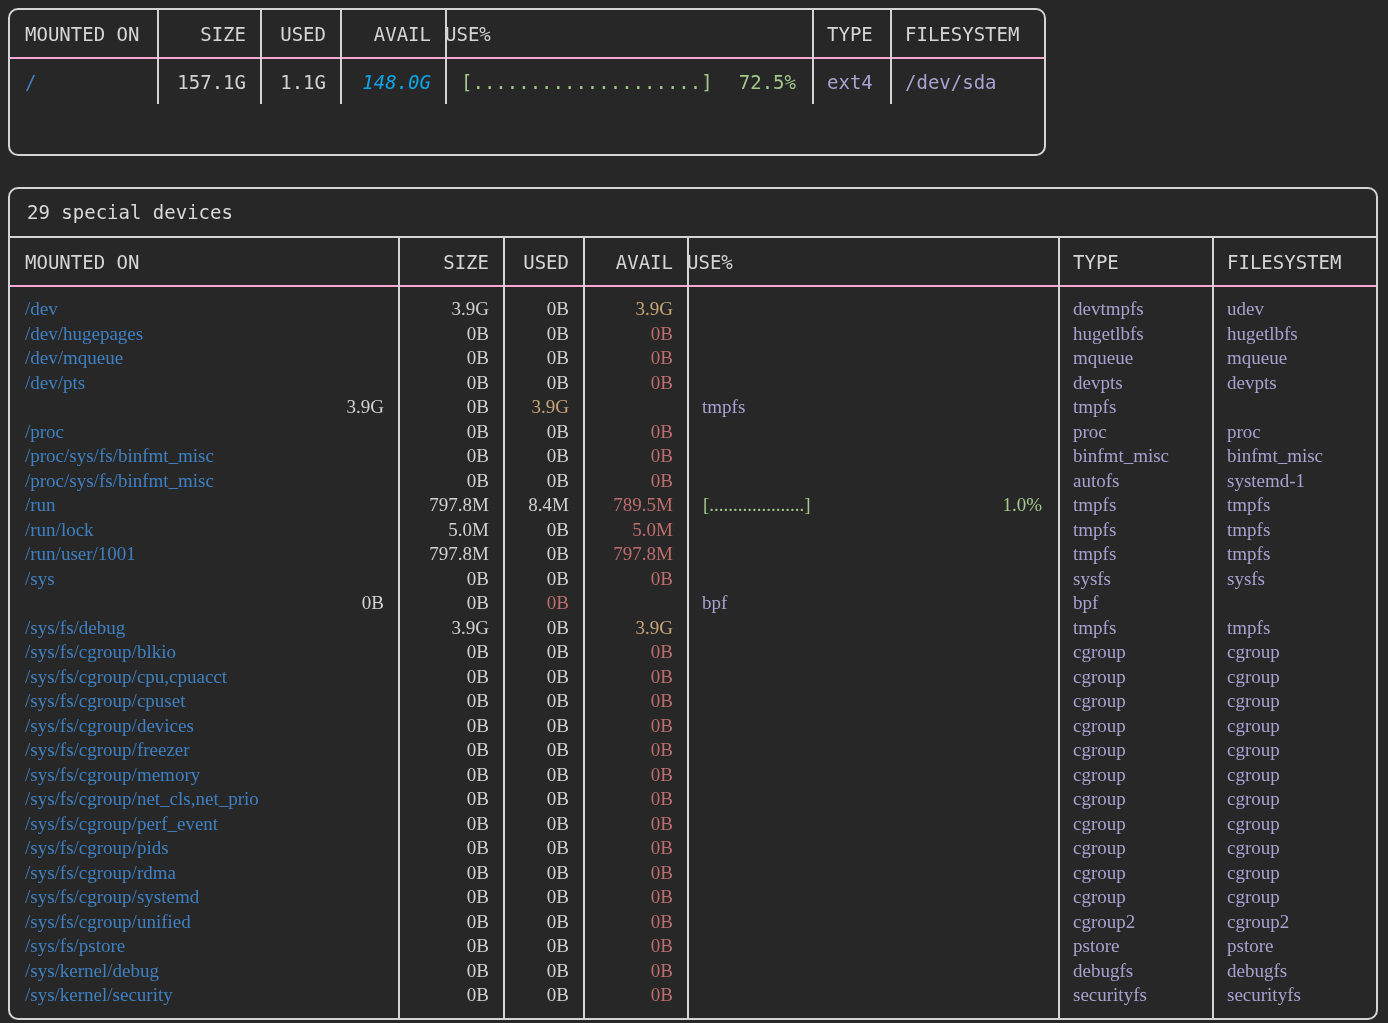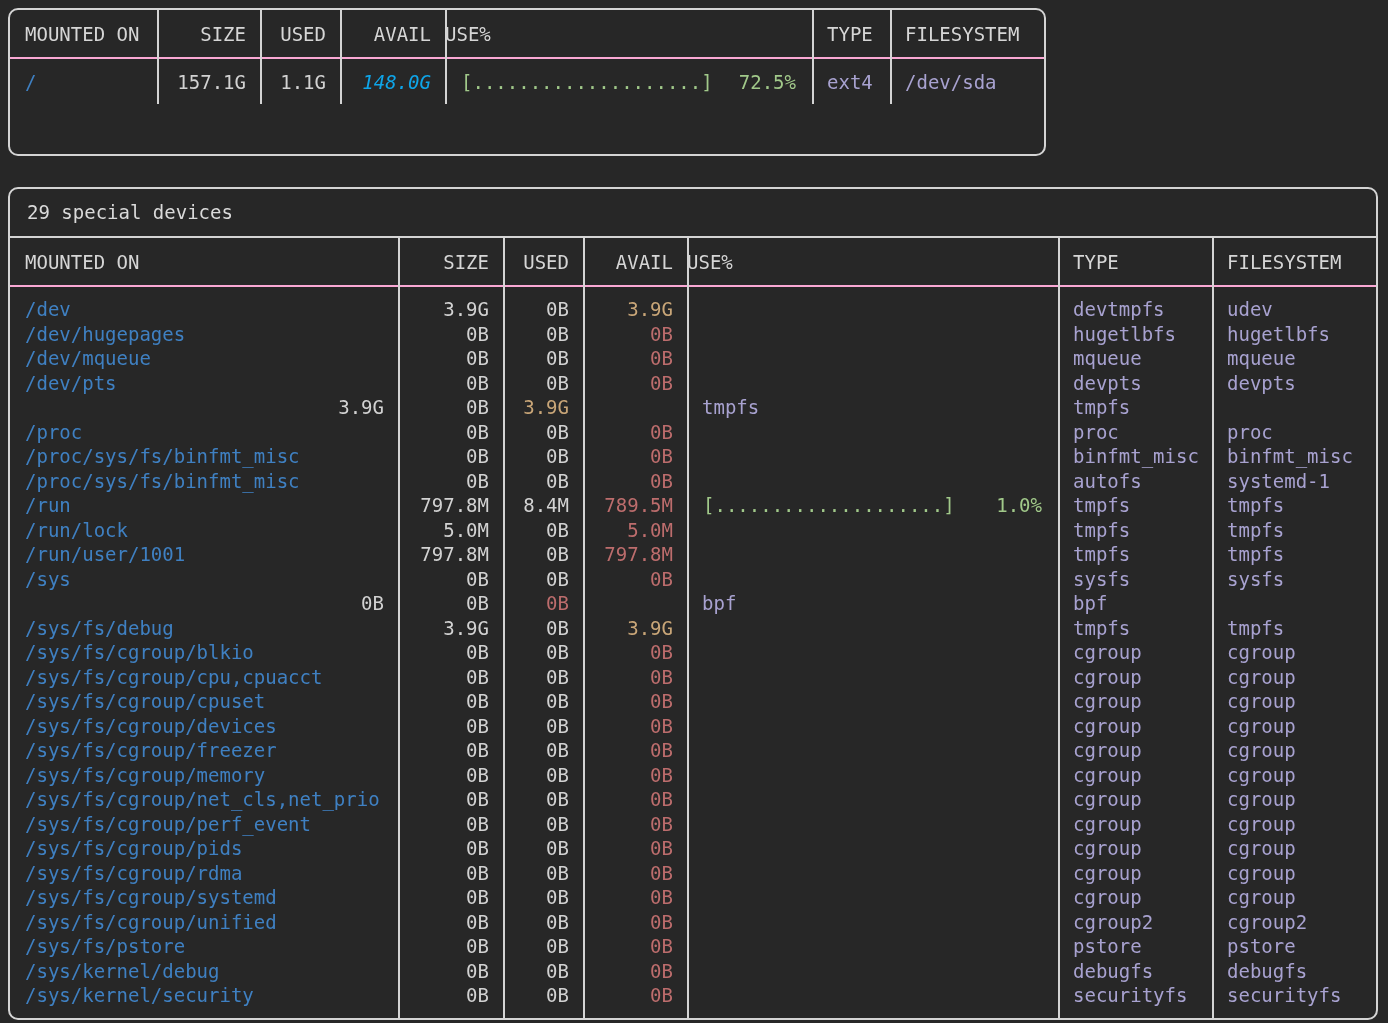--- a/index.html
+++ b/index.html
@@ -39,21 +39,21 @@
     height:47px;
     align-items:center;
     border-bottom:2px solid #f9a8d4;
     color:#d6d6d6;
     white-space:nowrap;
   }
   .drow { display:grid; align-items:center; white-space:nowrap; }
   #table-local   .hrow, #table-local .drow   { grid-template-columns:147px 103px 80px 105px 367px 78px 154px; }
   #table-special .hrow, #table-special .drow { grid-template-columns:388px 105px 80px 104px 371px 154px 164px; }
   #table-local .drow { height:45px; }
-  #table-special .tbody { padding:10px 0; }
+  #table-special .tbody { padding:10px 0;font-family:Liberation Serif, serif; }
   #table-special .drow { height:24.5px; line-height:24.5px; }
 
   .cell { overflow:hidden; }
   .a-left   { text-align:left;  padding-left:15px; }
   .a-right  { text-align:right; padding-right:14px; }
   .a-center { text-align:left; }
 
   .c-mount { color:#3f80c2; }
   .c-plain { color:#d2d2d2; }
   .c-type, .c-fs { color:#a8a2d0; }

